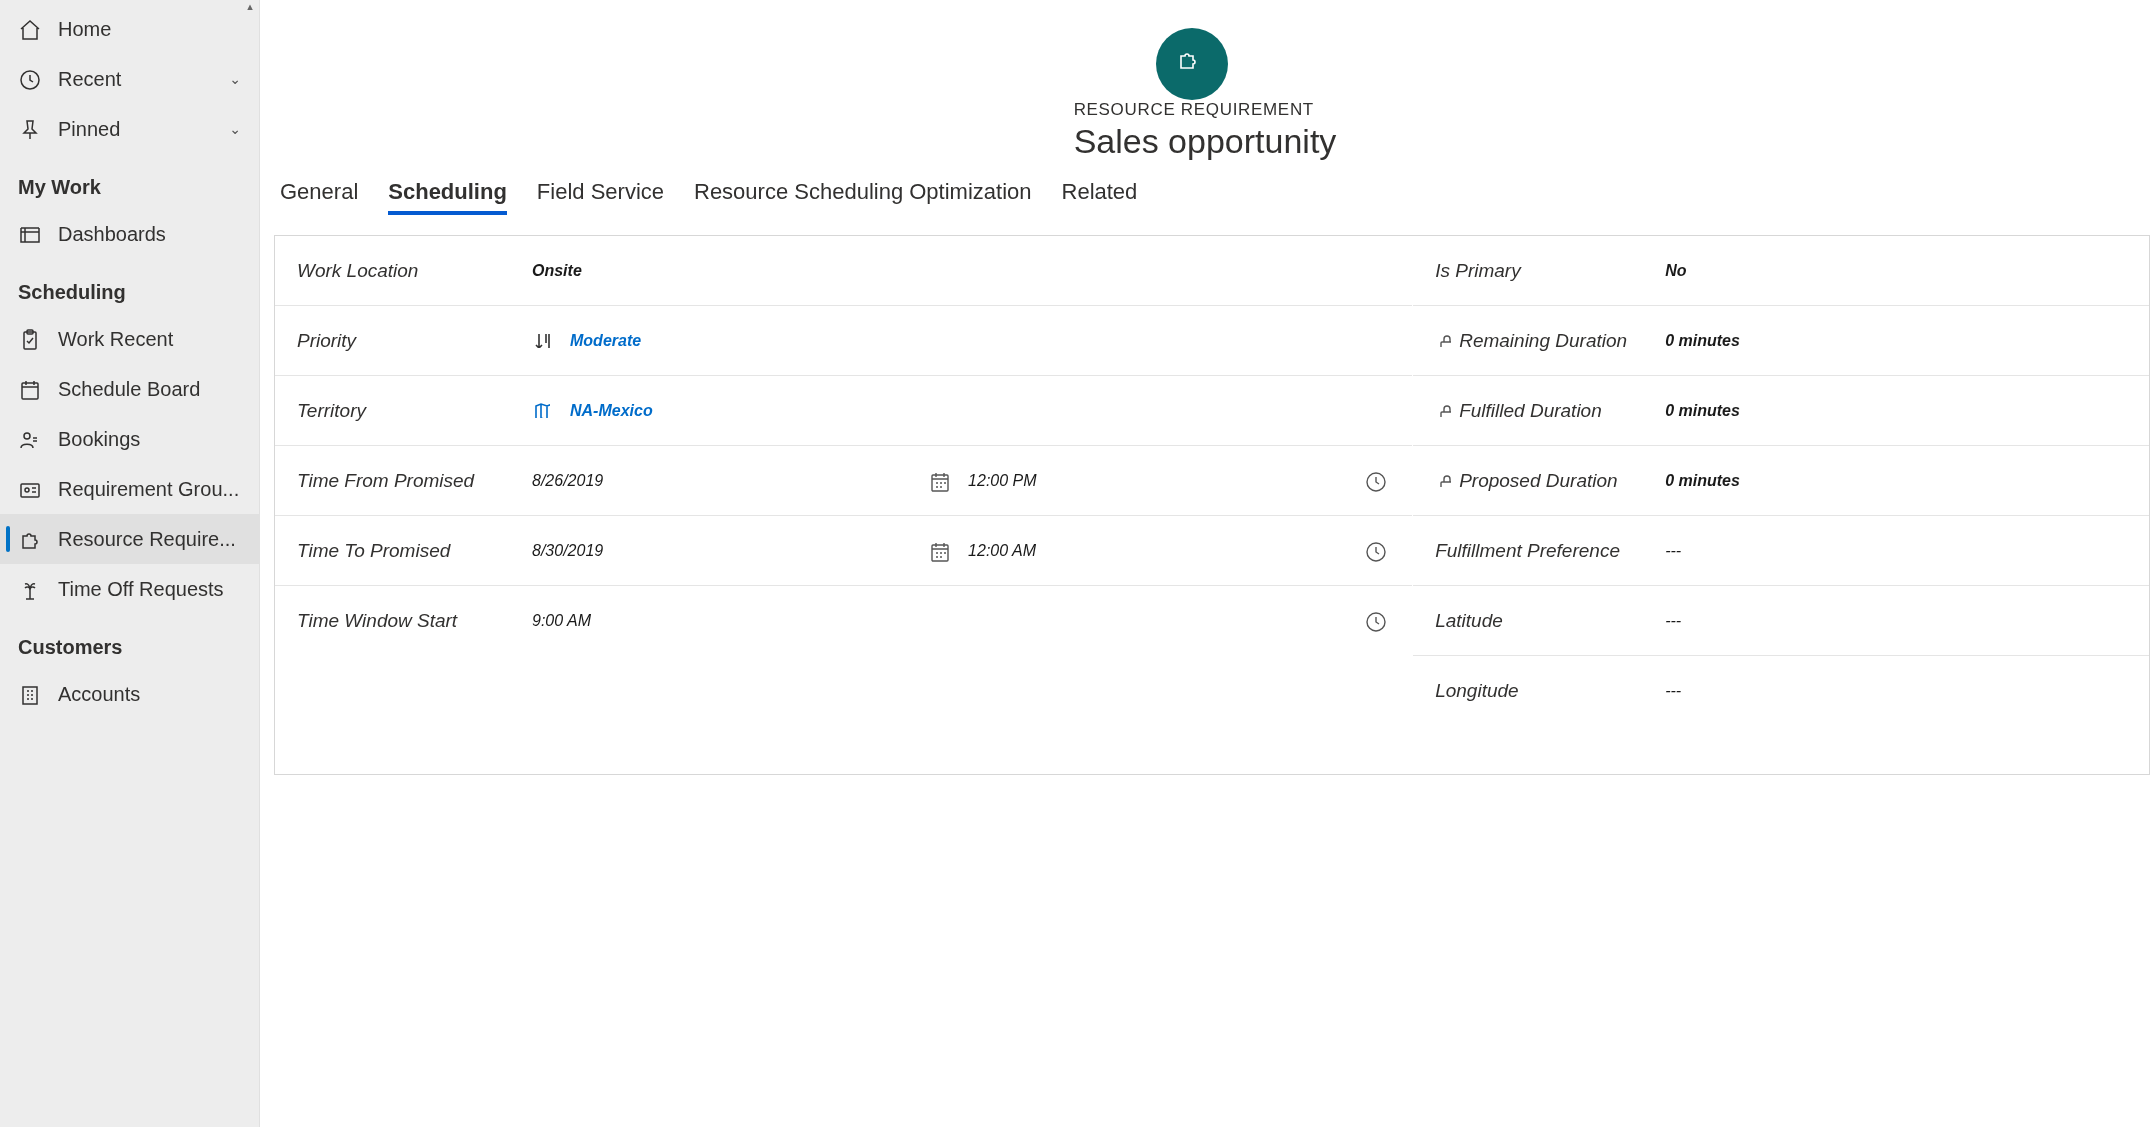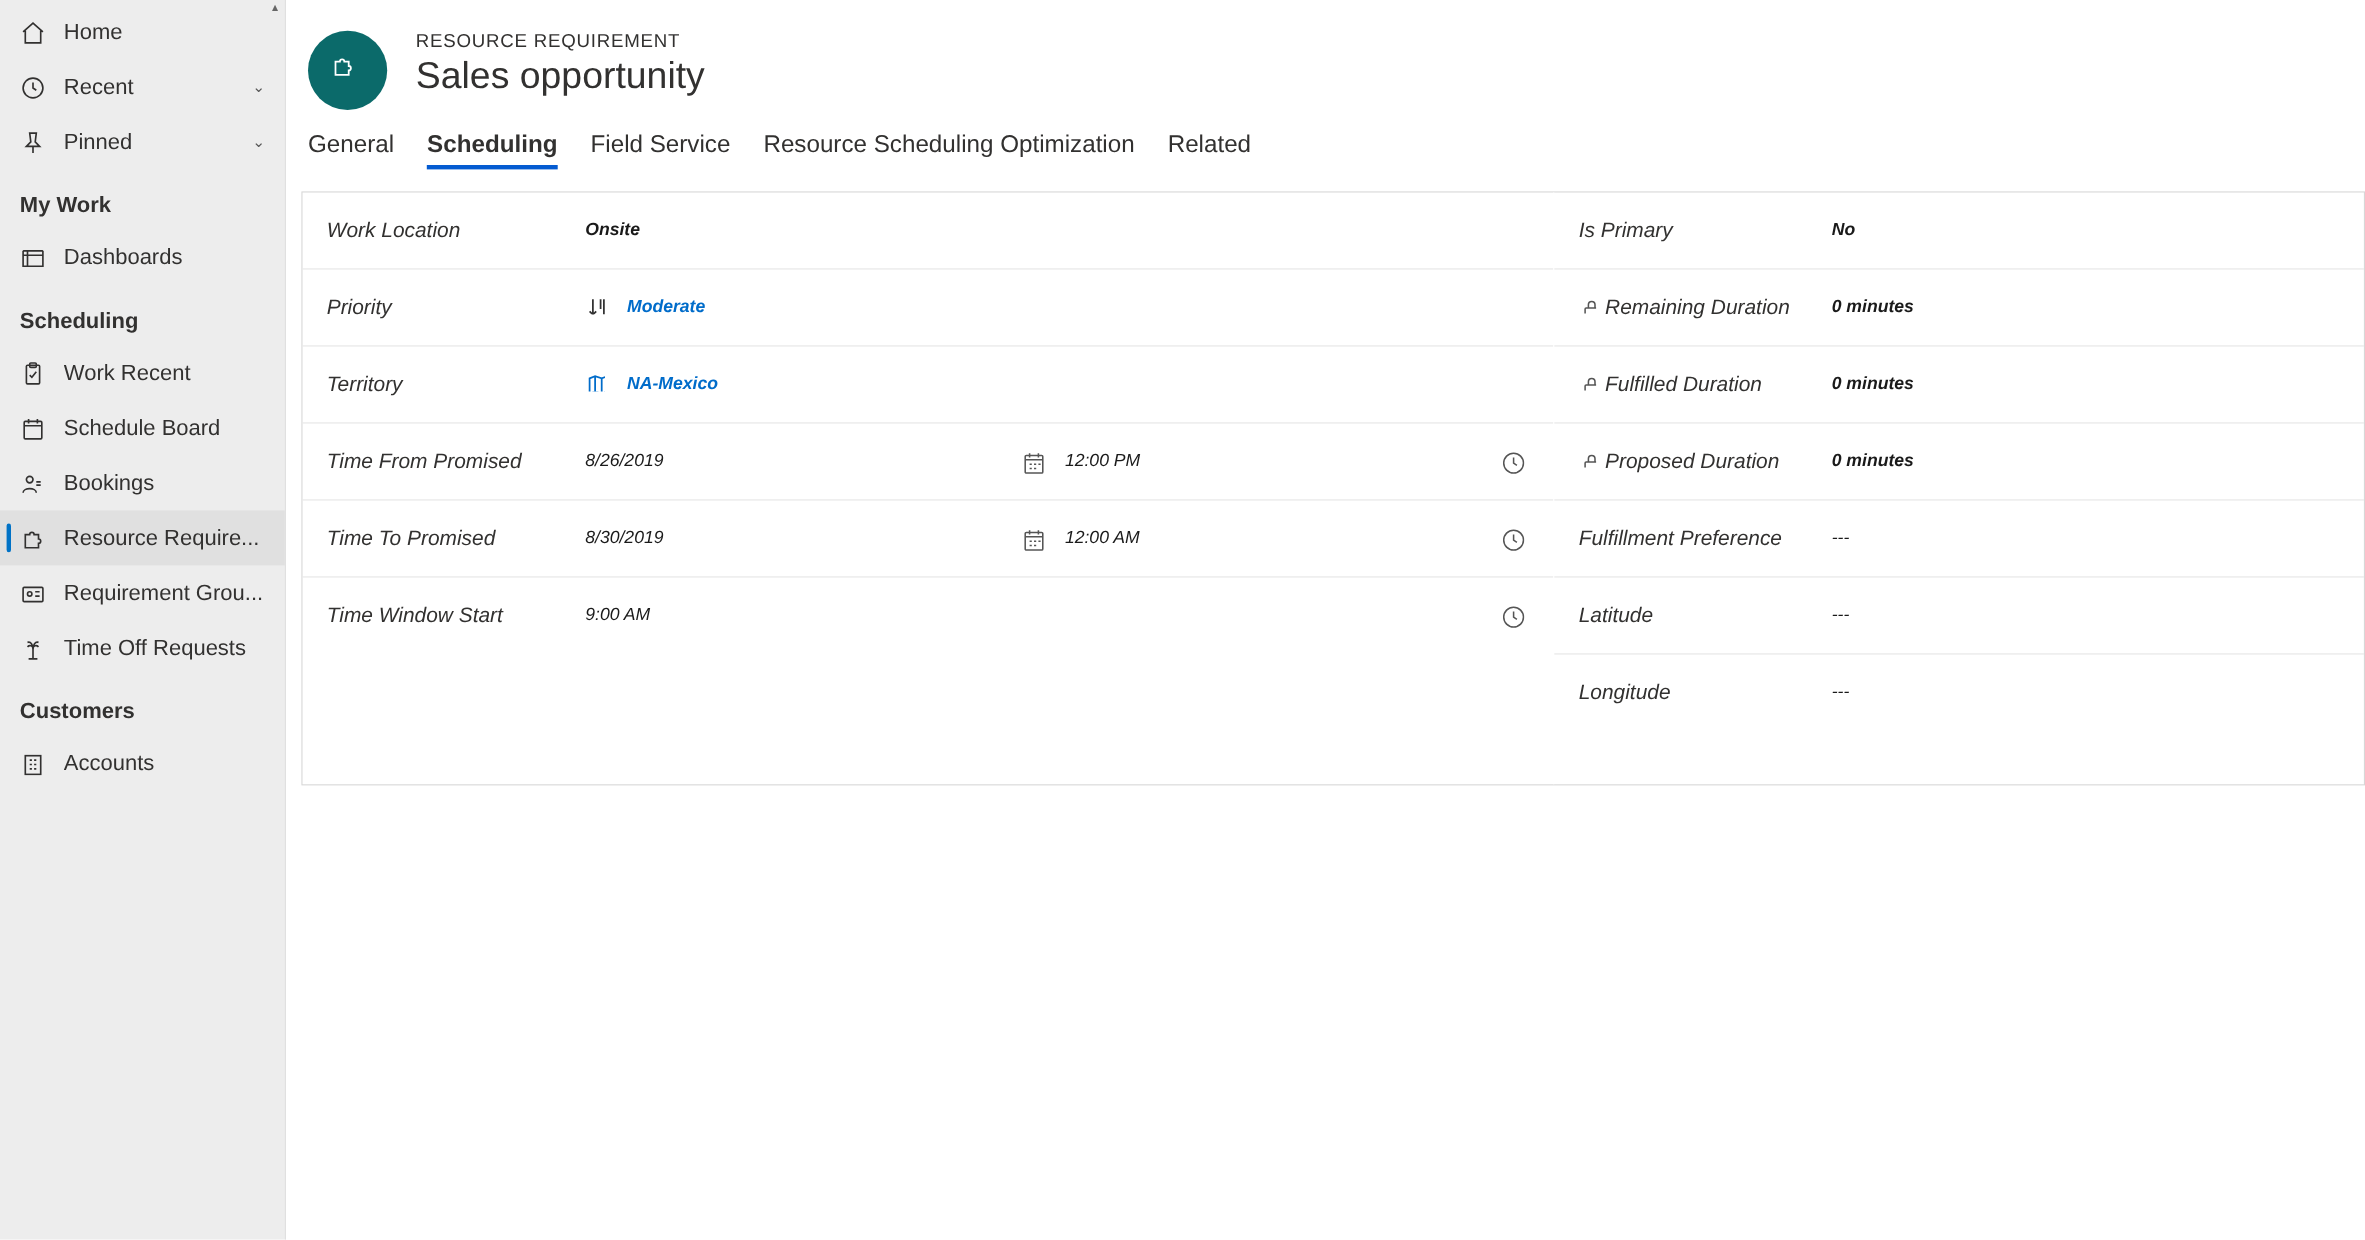--- a/index.html
+++ b/index.html
@@ -54,21 +54,23 @@
   .section-header {
     font-size: 20px;
     font-weight: 600;
     padding: 22px 18px 10px 18px;
     color: #323130;
   }
 
   .main { flex: 1; overflow: auto; background: #fff; }
   .record-header {
     display: flex;
+    align-items: center;
     padding: 28px 20px 18px 20px;
+    flex-direction: column;
   }
   .record-badge {
     width: 72px; height: 72px;
     border-radius: 50%;
     background: #0b6a6a;
     display: flex; align-items: center; justify-content: center;
     margin-right: 26px;
     flex-shrink: 0;
   }
   .record-badge svg { width: 32px; height: 32px; stroke: #fff; fill: none; stroke-width: 1.6; }
@@ -272,35 +274,35 @@
       <span class="nav-label">Schedule Board</span>
     </div>
     <div class="nav-item">
       <span class="nav-icon">
           <svg>
             <use href="#i-person"></use>
           </svg>
         </span>
       <span class="nav-label">Bookings</span>
     </div>
+    <div class="nav-item">
+      <span class="nav-icon">
+          <svg>
+            <use href="#i-idcard"></use>
+          </svg>
+        </span>
+      <span class="nav-label">Requirement Grou...</span>
+    </div>
     <div class="nav-item active">
       <span class="nav-icon">
           <svg>
             <use href="#i-puzzle"></use>
           </svg>
         </span>
       <span class="nav-label">Resource Require...</span>
-    </div>
-    <div class="nav-item">
-      <span class="nav-icon">
-          <svg>
-            <use href="#i-idcard"></use>
-          </svg>
-        </span>
-      <span class="nav-label">Requirement Grou...</span>
     </div>
     <div class="nav-item">
       <span class="nav-icon">
           <svg>
             <use href="#i-palm"></use>
           </svg>
         </span>
       <span class="nav-label">Time Off Requests</span>
     </div>
 

